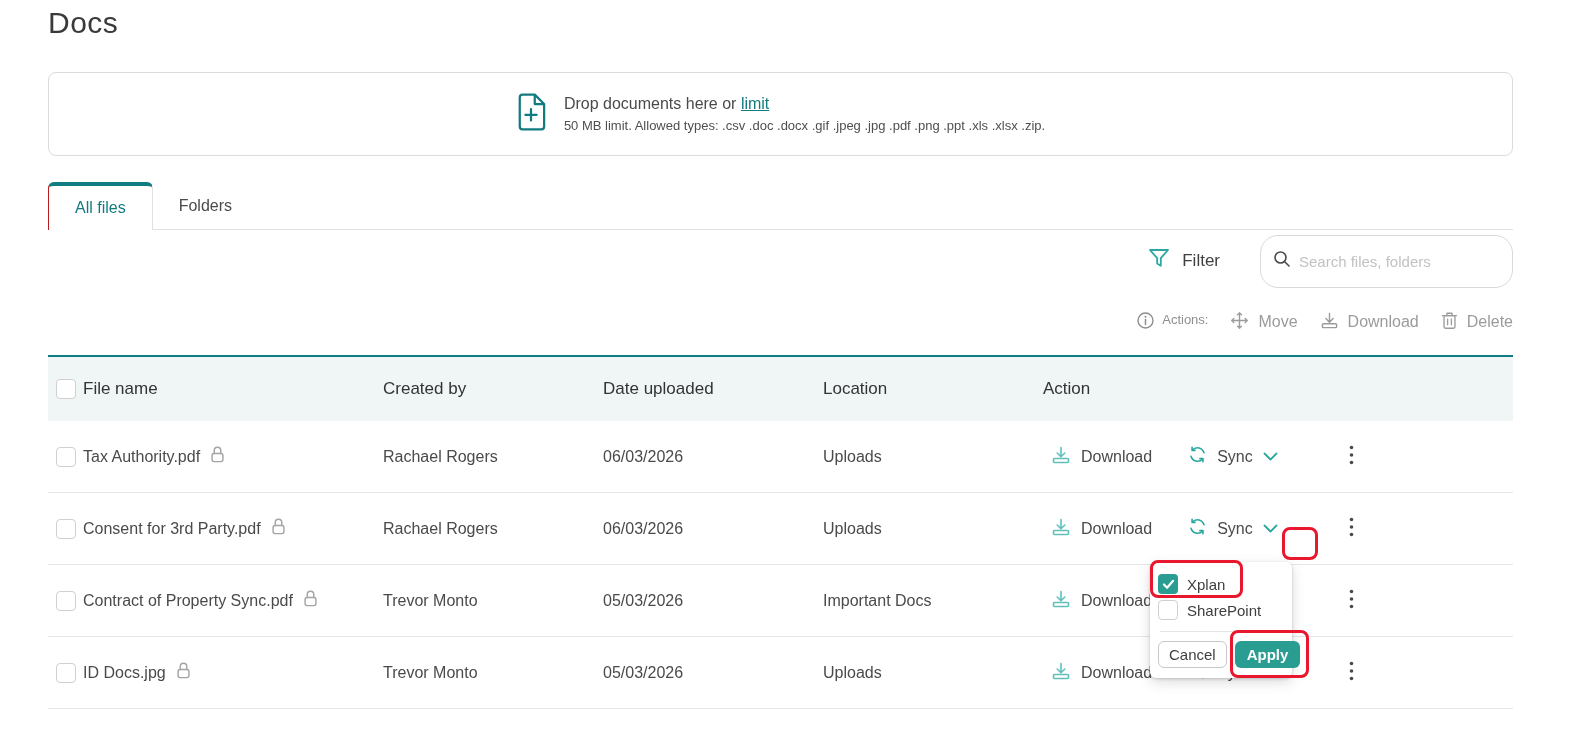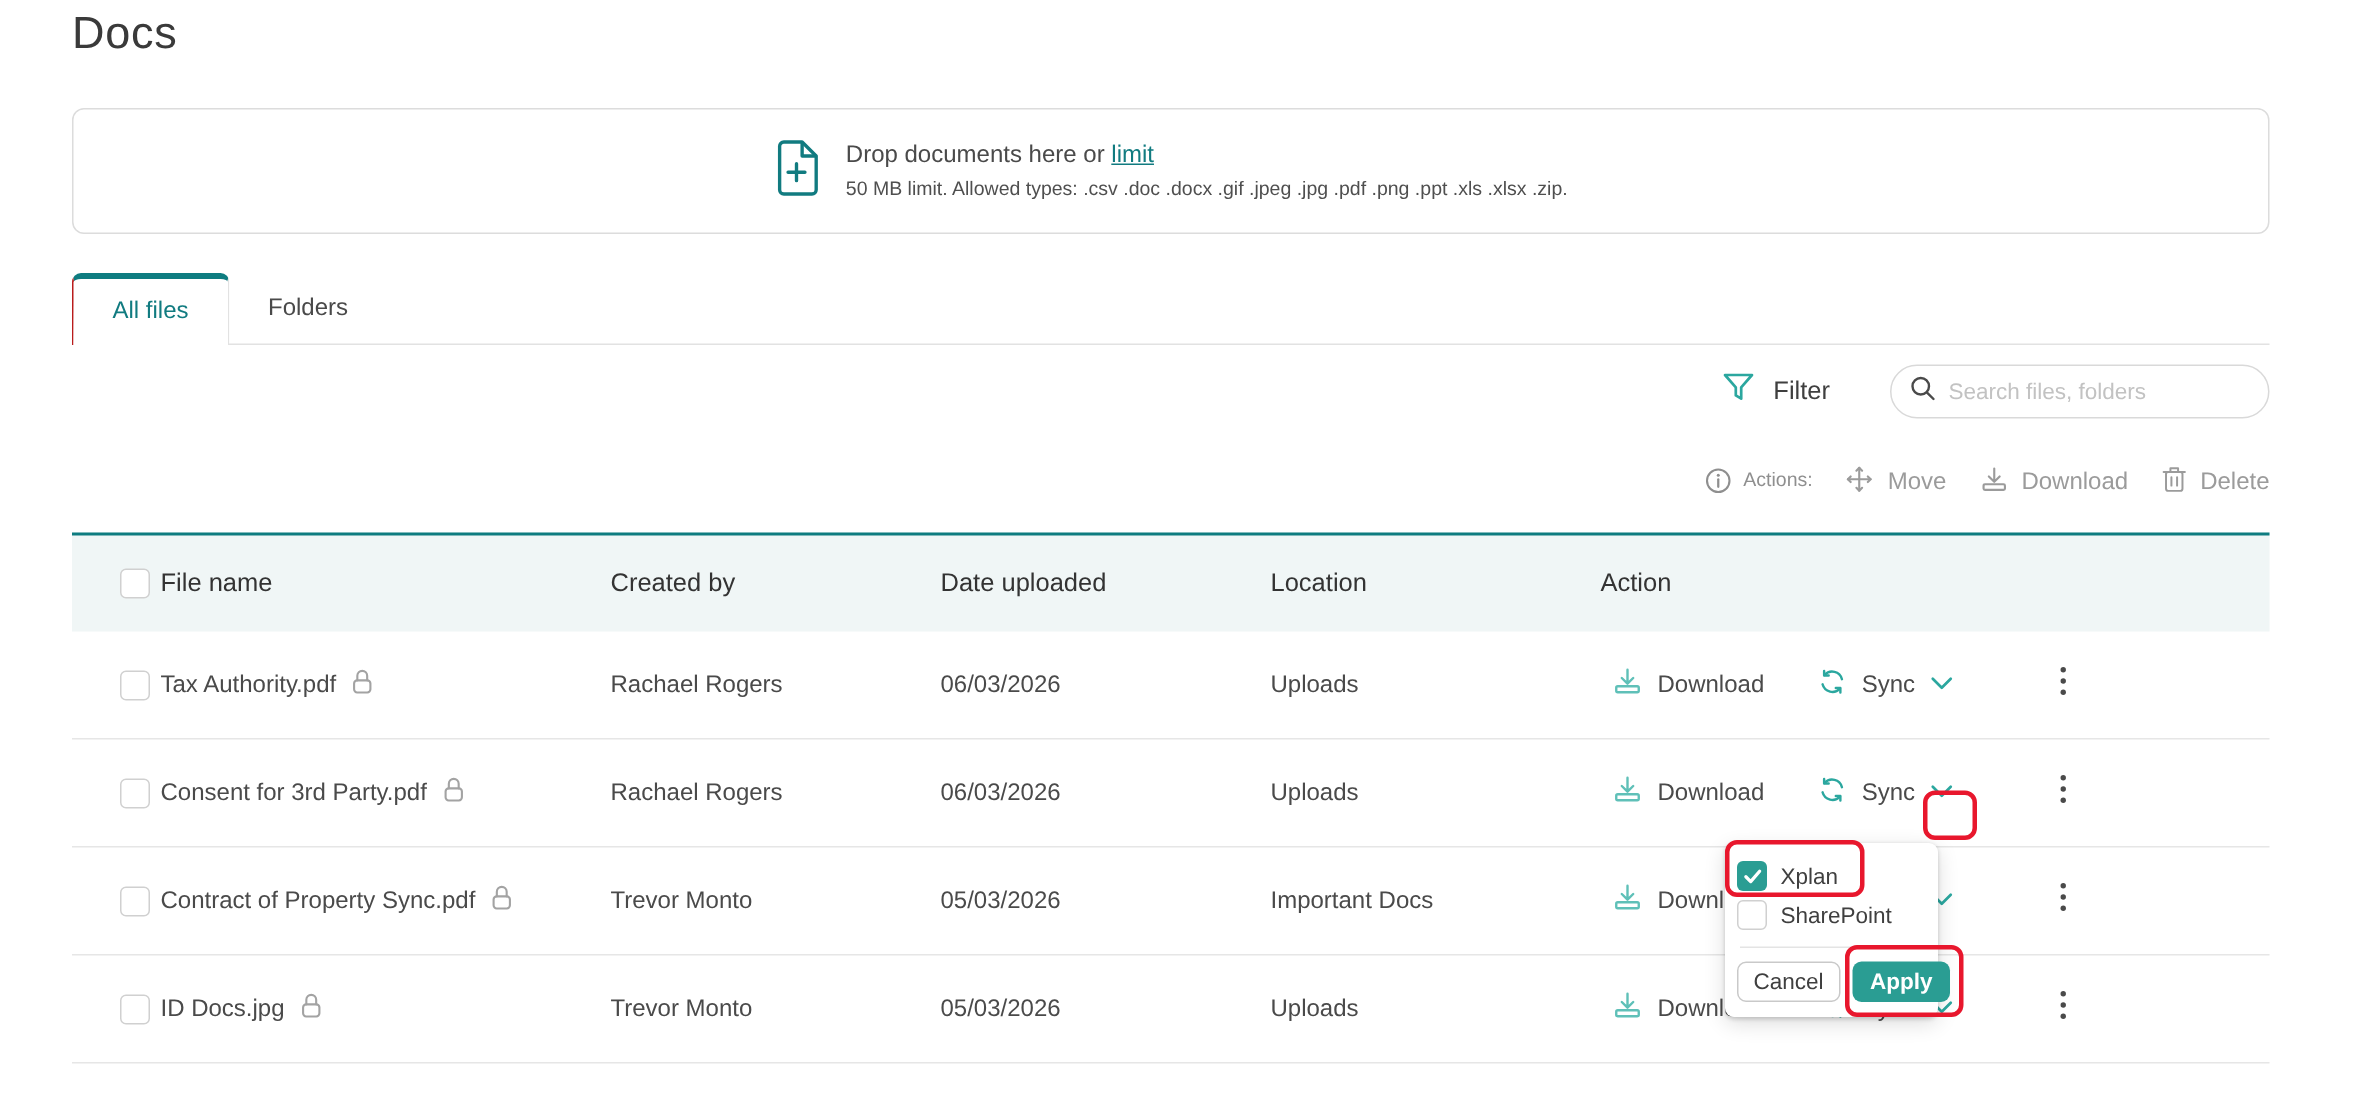--- a/index.html
+++ b/index.html
@@ -23,37 +23,37 @@
     border-bottom:1px solid #e2e2e2; }
   .tab { display:flex; align-items:center; padding:0 26px; font-size:16px; color:#4a4a4a;
     cursor:pointer; position:relative; }
   .tab.active { color:#117b80; border-left:1px solid #b91c1c; border-right:1px solid #e2e2e2;
     border-top:4px solid #0e7c80; border-radius:6px 6px 0 0; background:#fff; margin-bottom:-1px; }
 
   
   .toolbar { margin-top:13px; height:36px; display:flex; justify-content:flex-end;
     align-items:center; gap:40px; }
   .filter-btn { display:flex; align-items:center; gap:12px; font-size:17px; color:#3f3f3f; cursor:pointer; }
-  .searchbox { width:253px; height:36px; border:1px solid #d9d9d9; border-radius:18px;
+  .searchbox { width:253px; height:53px; border:1px solid #d9d9d9; border-radius:18px;
     display:flex; align-items:center; padding:0 12px; gap:8px; background:#fff; }
   .searchbox input { border:none; outline:none; font-size:15px; color:#4a4a4a; width:100%;
     font-family:"Liberation Sans", sans-serif; background:transparent; }
   .searchbox input::placeholder { color:#c2c2c2; }
 
   
   .actions-bar { margin-top:29px; height:28px; display:flex; justify-content:flex-end;
     align-items:center; gap:22px; color:#9b9b9b; font-size:16px; }
   .actions-label { display:flex; gap:8px; font-size:13px; color:#8f8f8f; }
   .action-item { display:flex; align-items:center; gap:9px; color:#9b9b9b; cursor:default; }
 
   
   .table { margin-top:19px; }
   .thead, .trow { display:grid;
     grid-template-columns:27px 300px 220px 220px 220px 300px 1fr;
-    align-items:center; padding-left:32px; }
+    align-items:center; padding-left:8px; }
   .thead { height:66px; background:#f0f6f6; border-top:2px solid #0e7c80; font-size:17px; color:#333; }
   .trow { height:72px; border-bottom:1px solid #e6e6e6; font-size:16px; color:#4a4a4a; }
   .cell-file { display:flex; align-items:center; gap:10px; }
   .chk { width:20px; height:20px; border:1px solid #d0d0d0; border-radius:4px; background:#fff;
     flex:0 0 auto; cursor:pointer; }
   .cell-action { display:flex; align-items:center; gap:10px; padding-left:8px; }
   .sync-group { display:flex; align-items:center; gap:10px; margin-left:26px; }
   .kebab { justify-self:start; cursor:pointer; padding:4px 6px; }
 
   

